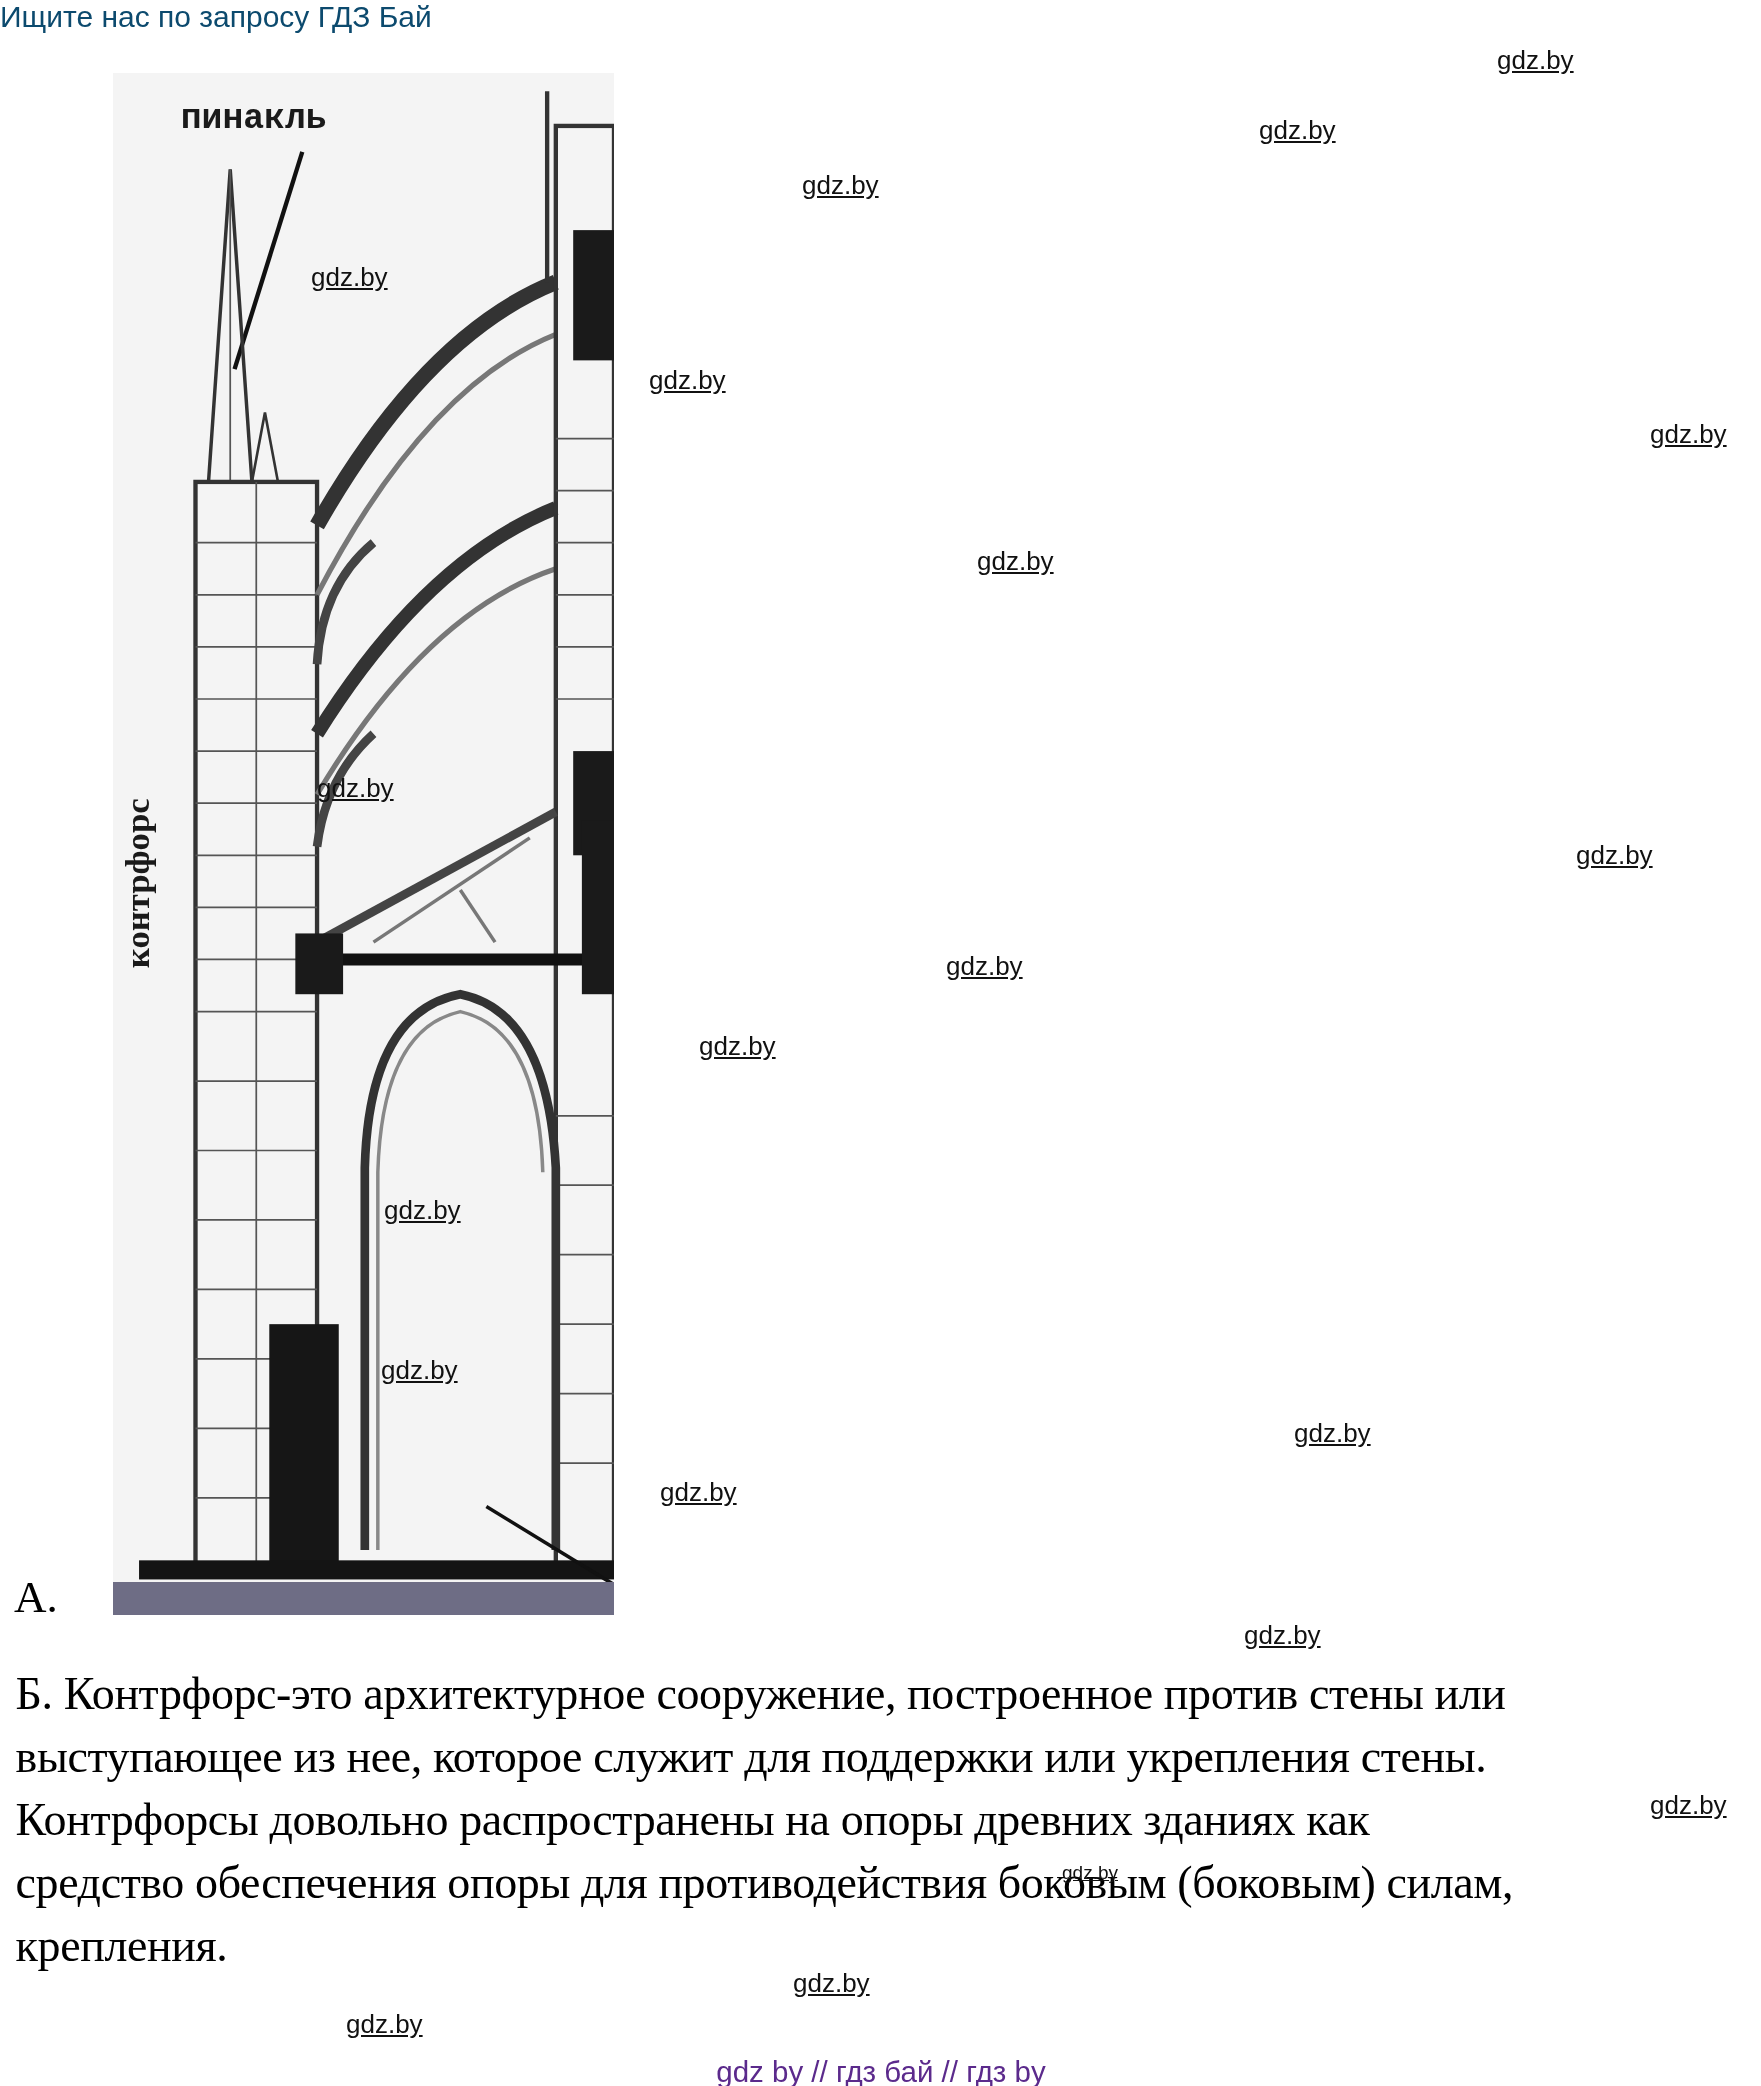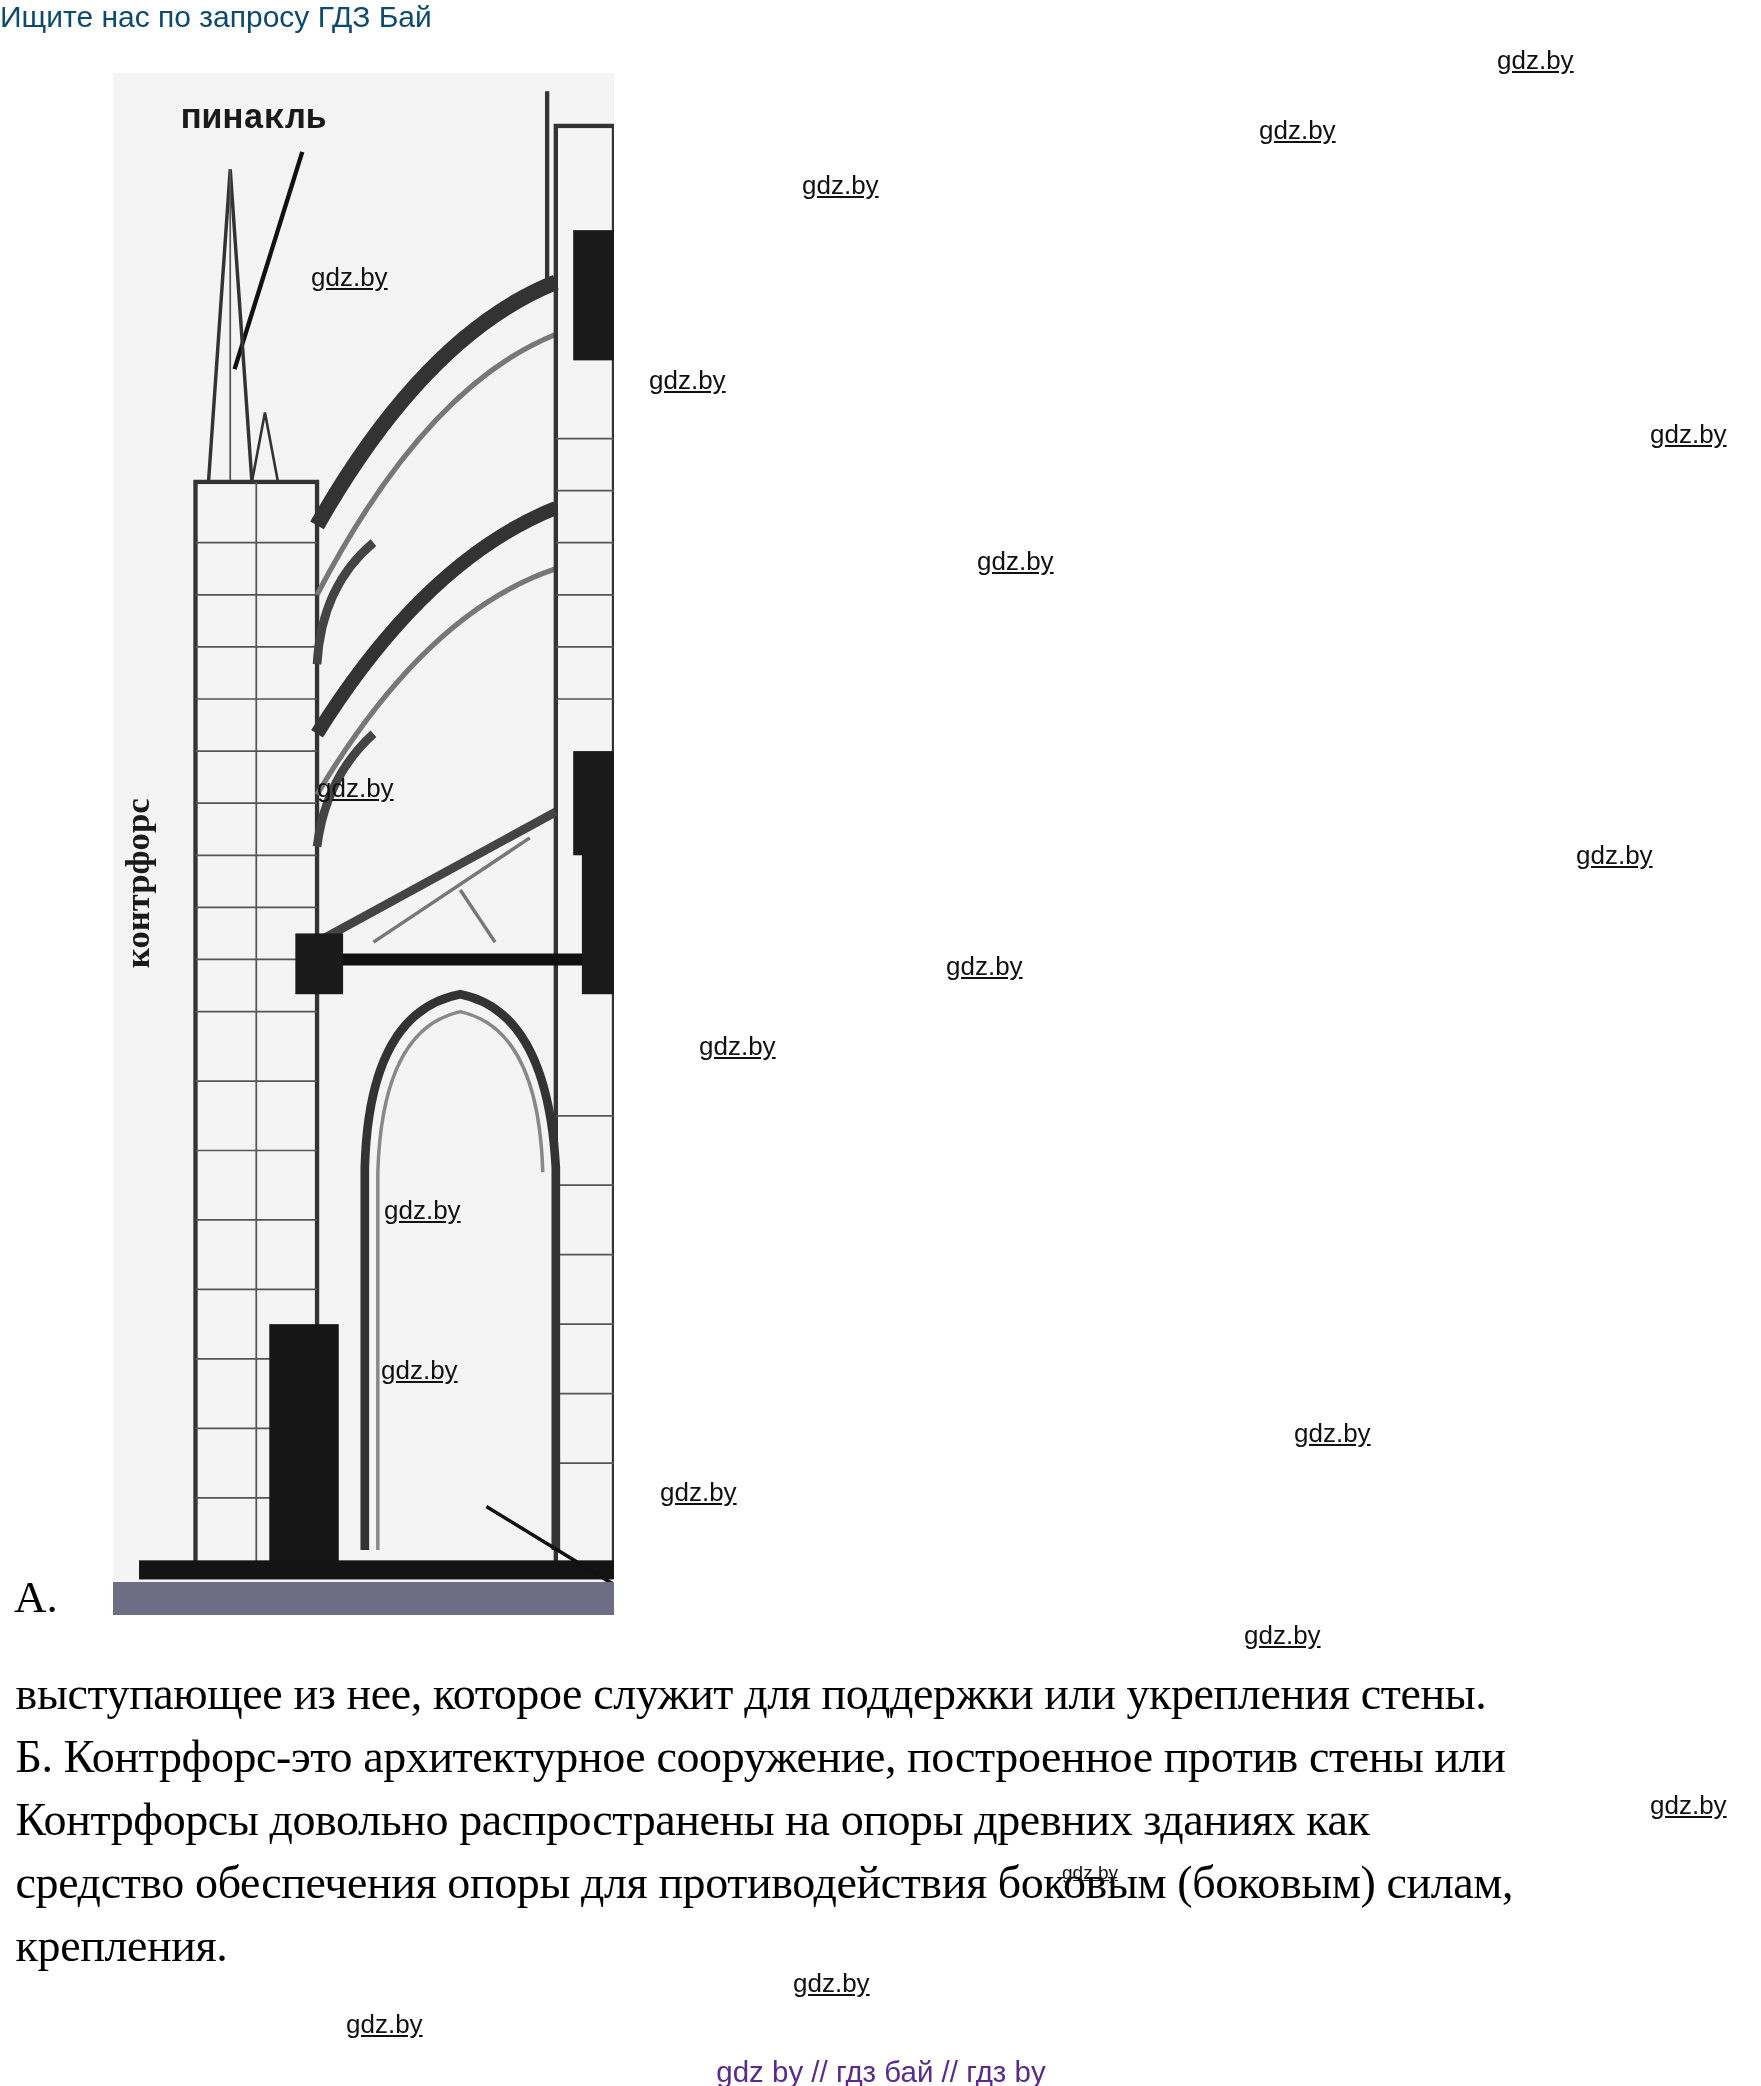--- a/index.html
+++ b/index.html
@@ -94,22 +94,22 @@
 
     <rect x="30" y="1712" width="547" height="22" fill="#141414"></rect>
     <line x1="430" y1="1650" x2="577" y2="1740" stroke="#111" stroke-width="4"></line>
   </svg>
   <div class="figure-bar"></div>
 </div>
 
 <div class="label-a">А.</div>
 
 <div class="para">
+  <span class="line">Б. Контрфорс-это архитектурное сооружение, построенное против стены или</span>
   <span class="line">выступающее из нее, которое служит для поддержки или укрепления стены.</span>
-  <span class="line">Б. Контрфорс-это архитектурное сооружение, построенное против стены или</span>
   <span class="line">Контрфорсы довольно распространены на опоры древних зданиях как</span>
   <span class="line">средство обеспечения опоры для противодействия боковым (боковым) силам,</span>
   <span class="line">крепления.</span>
 </div>
 
 <div class="wm" style="left:1497px;top:45px">gdz.by</div>
 <div class="wm" style="left:1259px;top:115px">gdz.by</div>
 <div class="wm" style="left:802px;top:170px">gdz.by</div>
 <div class="wm" style="left:311px;top:262px">gdz.by</div>
 <div class="wm" style="left:649px;top:365px">gdz.by</div>

